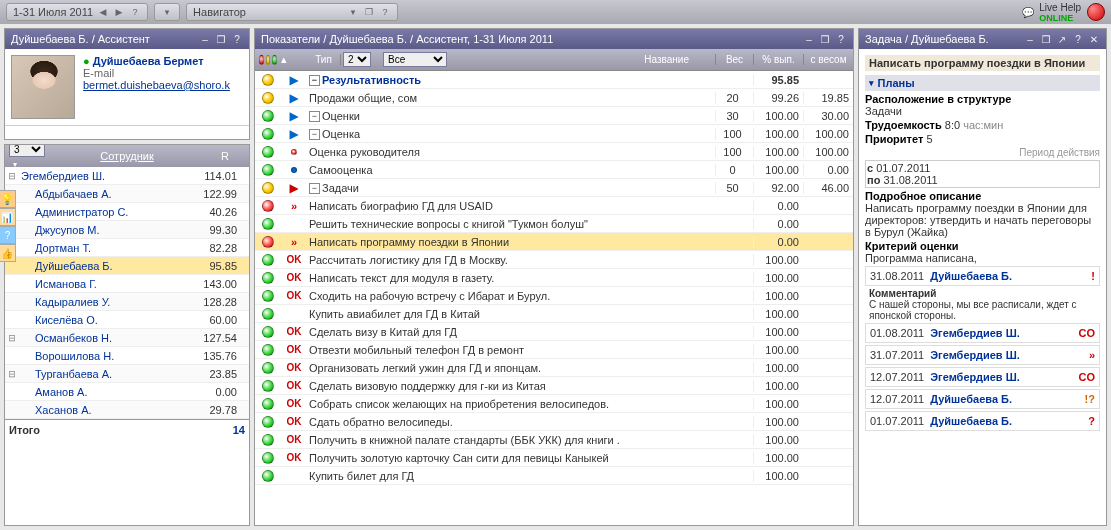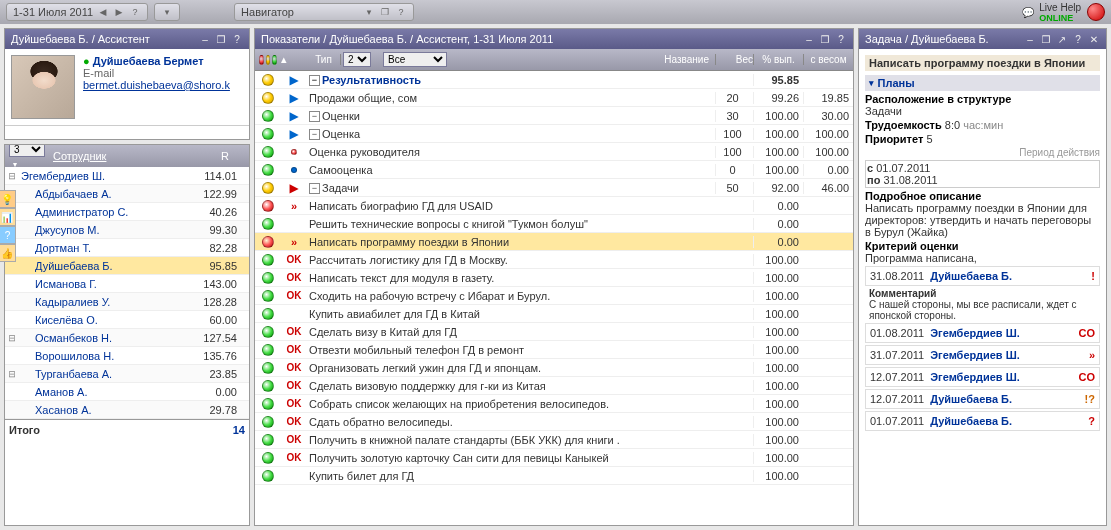--- a/index.html
+++ b/index.html
@@ -24,41 +24,41 @@
 .avatar::after{content:"";display:block;width:64px;height:64px;background:radial-gradient(ellipse 44% 32% at 50% 38%, #f2dccb 0%, #e9c9b4 40%, transparent 42%), radial-gradient(ellipse 52% 40% at 50% 24%, #3a2a20 0%, #2a1a10 40%, transparent 42%);}
 .profile-info{font-size:11px;}
 .profile-name{color:#003399;font-weight:bold;white-space:nowrap;}
 .profile-name::before{content:"● ";color:#0a0;}
 .profile-label{color:#666;}
 .profile-link{color:#003399;text-decoration:underline;white-space:nowrap;overflow:hidden;text-overflow:ellipsis;display:block;width:160px;}
 .emp-panel{flex:1;}
 .emp-head{height:22px;background:linear-gradient(to bottom,#b8b8c8,#9898a8);display:flex;align-items:center;}
 .emp-head .cell-num{width:48px;padding:0 4px;}
 .emp-head .sel{width:36px;font-size:10px;}
-.emp-head .cell-name{flex:1;text-align:left;color:#fff;font-size:11px;text-decoration:underline;}
+.emp-head .cell-name{flex:1;text-align:center;color:#fff;font-size:11px;text-decoration:underline;}
 .emp-head .cell-r{width:48px;text-align:center;color:#fff;}
 .emp-tbl{overflow-y:auto;max-height:320px;}
 .emp-row{display:flex;height:18px;align-items:center;border-bottom:1px solid #eee;font-size:11px;}
 .emp-row:nth-child(even){background:#fafafa;}
 .emp-row.hi{background:#ffe8a0;}
 .emp-row .exp{width:14px;text-align:center;color:#888;font-size:9px;}
 .emp-row .nm{flex:1;color:#003399;padding-left:2px;}
 .emp-row .nm.indent{padding-left:16px;}
 .emp-row .r{width:48px;text-align:right;padding-right:12px;}
 .emp-total{display:flex;height:20px;align-items:center;border-top:1px solid #999;font-weight:bold;}
 .emp-total .nm{flex:1;padding-left:4px;}
 .emp-total .r{width:48px;text-align:right;padding-right:4px;color:#003399;}
 .ind-head{height:22px;background:linear-gradient(to bottom,#b8b8c8,#9898a8);display:flex;align-items:center;border-bottom:1px solid #888;}
 .ind-head .c-dot{width:26px;}
 .ind-head .c-arr{width:26px;}
 .ind-head .c-type{width:34px;color:#fff;font-size:10px;text-align:center;border-right:1px solid #888;}
 .ind-head .c-sel{width:40px;padding:0 2px;}
 .ind-head .c-filter{width:70px;padding:0 2px;}
 .ind-head .c-name{flex:1;color:#fff;font-size:10px;text-align:right;padding-right:6px;}
-.ind-head .c-w{width:38px;color:#fff;font-size:10px;text-align:right;border-left:1px solid #888;}
+.ind-head .c-w{width:38px;color:#fff;font-size:10px;text-align:center;border-left:1px solid #888;margin-left:20px;}
 .ind-head .c-p{width:50px;color:#fff;font-size:10px;text-align:center;border-left:1px solid #888;}
 .ind-head .c-wp{width:50px;color:#fff;font-size:10px;text-align:center;border-left:1px solid #888;}
 select{font-size:10px;border:1px solid #7a7a9a;}
 .ind-body{overflow-y:auto;flex:1;}
 .ind-row{display:flex;height:18px;align-items:center;border-bottom:1px solid #eee;font-size:11px;}
 .ind-row .c-dot{width:26px;display:flex;justify-content:center;}
 .ind-row .c-arr{width:26px;display:flex;justify-content:center;font-size:10px;}
 .ind-row .c-name{flex:1;padding-left:2px;}
 .ind-row .c-w{width:38px;text-align:center;padding-right:4px;border-left:1px solid #eee;}
 .ind-row .c-p{width:50px;text-align:right;padding-right:4px;border-left:1px solid #eee;}
@@ -111,21 +111,21 @@
 <div class="top-bar">
   <div class="tb-seg">
     <span>1-31 Июля 2011</span>
     <span class="tb-icon">◀</span>
     <span class="tb-icon">▶</span>
     <span class="tb-icon">?</span>
   </div>
   <div class="tb-seg">
       <span class="tb-icon">▾</span>
     </div>
-  <div class="tb-seg" style="width:180px;margin-left:48px;">
+  <div class="tb-seg" style="width:212px;">
     <span>Навигатор</span>
     <span class="spacer"></span>
     <span class="tb-icon">▾</span>
     <span class="tb-icon">❐</span>
     <span class="tb-icon">?</span>
   </div>
   <div class="spacer"></div>
   <div class="live-help">
     <span style="color:#0a0">💬</span>
     <div>

